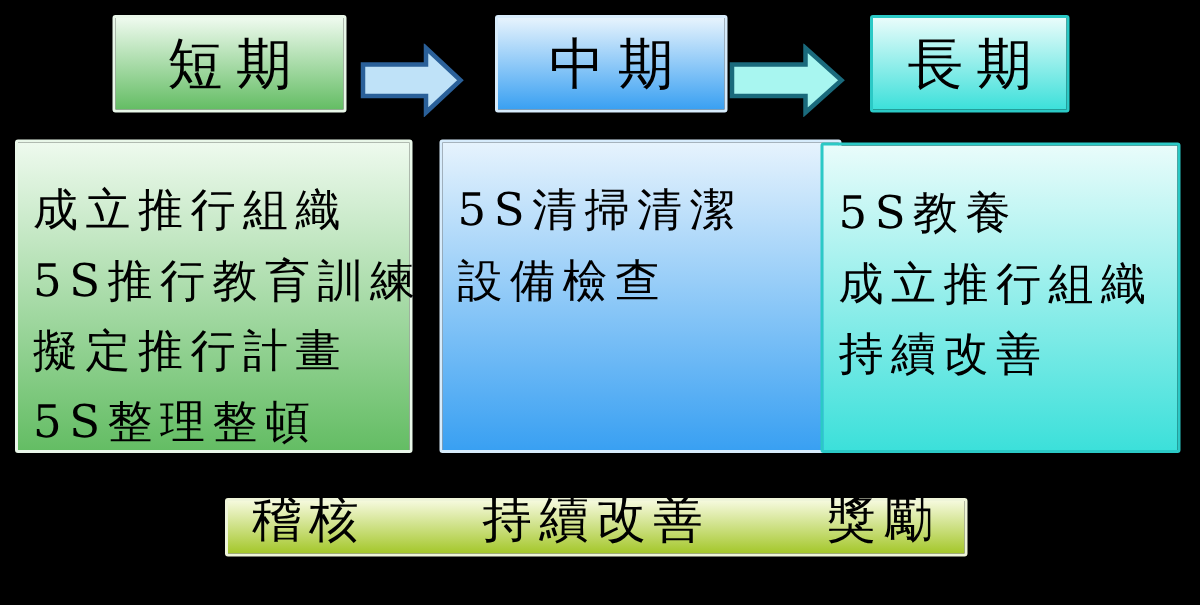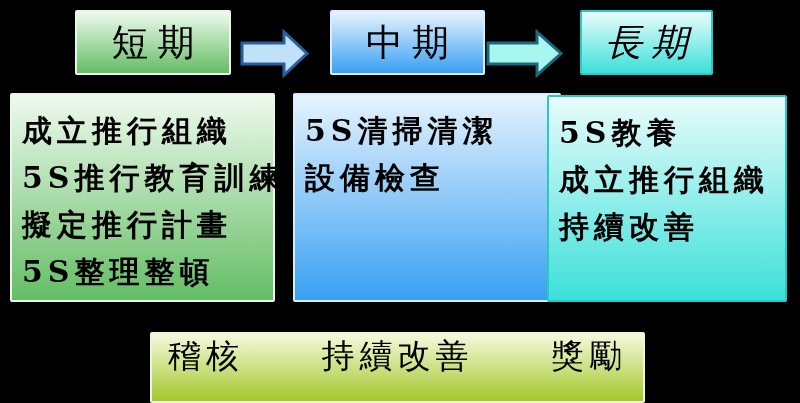--- a/index.html
+++ b/index.html
@@ -32,39 +32,37 @@
   }
   .hdr-blue {
     left: 330px; width: 155px;
     background: linear-gradient(to bottom, var(--blue_top), var(--blue_bottom));
     border: 2px solid var(--blue_border);
   }
   .hdr-cyan {
     left: 580px; width: 133px;
     background: linear-gradient(to bottom, var(--cyan_top), var(--cyan_bottom));
     border: 2px solid var(--cyan_border);
-    font-style: italic;
   }
 
   
   .arrow { position: absolute; top: 29px; }
   .arrow-1 { left: 240px; }
   .arrow-2 { left: 486px; }
   .arrow-1 polygon { fill: var(--arrow1_fill); stroke: var(--arrow1_stroke); }
   .arrow-2 polygon { fill: var(--arrow2_fill); stroke: var(--arrow2_stroke); }
   .arrow polygon { stroke-width: 3; stroke-linejoin: miter; }
 
   
   .panel {
     position: absolute;
     top: 93px; height: 209px;
     box-sizing: border-box;
     border-radius: 2px;
-    padding: 12px 10px;
-    font-weight: bold;
+    padding: 22px 10px;
   }
   .panel .line {
     font-size: 30px; line-height: 47px;
     letter-spacing: 5px; white-space: nowrap;
   }
   .panel-green {
     left: 10px; width: 265px;
     background: linear-gradient(to bottom, var(--green_top), var(--green_bottom));
     border: 2px solid var(--green_border);
   }
@@ -75,26 +73,26 @@
   }
   .panel-cyan {
     left: 547px; width: 240px; top: 95px; height: 207px;
     background: linear-gradient(to bottom, var(--cyan_top), var(--cyan_bottom));
     border: 2px solid var(--cyan_border);
   }
 
   
   .footer-bar {
     position: absolute;
-    left: 150px; top: 332px; width: 495px; height: 71px;
+    left: 150px; top: 332px; width: 495px; height: 39px;
     box-sizing: border-box;
     background: linear-gradient(to bottom, var(--footer_top), var(--footer_bottom));
     border: 2px solid var(--footer_border);
     border-radius: 2px;
-    display: flex; align-items: flex-start; justify-content: space-between;
+    display: flex; align-items: flex-end; justify-content: space-between;
     padding: 0 16px;
   }
   .footer-bar span {
     font-size: 33px; letter-spacing: 5px; white-space: nowrap;
   }
 </style>
 </head>
 <body>
 
 <div class="canvas">

